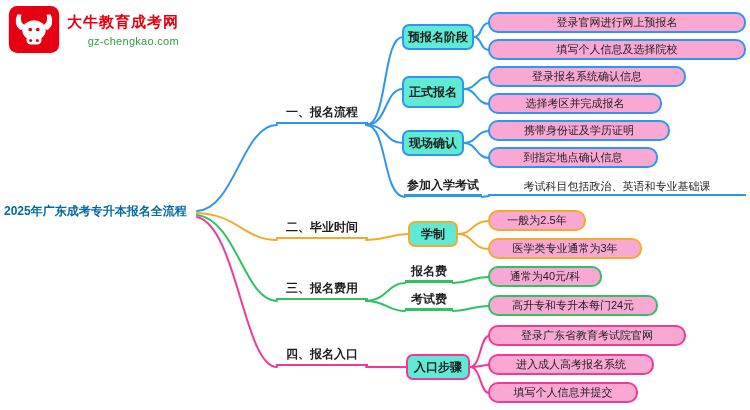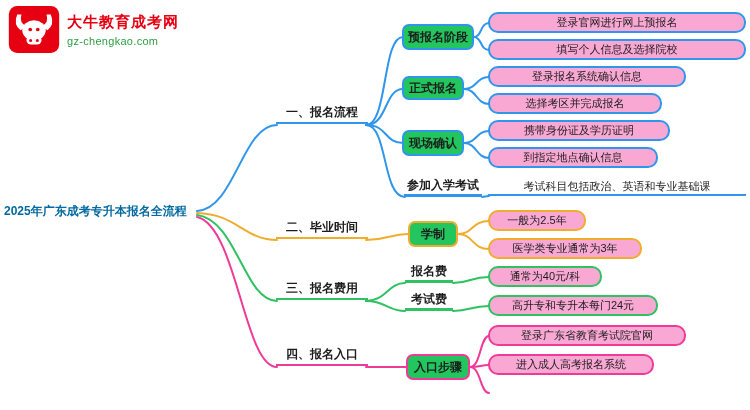--- a/index.html
+++ b/index.html
@@ -22,39 +22,39 @@
     font-size:12px; font-weight:bold; color:#0369a1;
     justify-content:flex-start; white-space:nowrap;
   }
   .branch-label {
     width:92px; height:22px;
     font-size:12px; font-weight:bold;
     border-bottom:2px solid #999;
     background:transparent; white-space:nowrap;font-family:Liberation Mono, monospace;
   }
   .midbox {
-    border:2px solid #999; border-radius:7px; background:#22c55e;
+    border:2px solid #999; border-radius:7px; background:#5eead4;
     font-size:12px; font-weight:bold; white-space:nowrap;
   }
   .miduline {
     border-bottom:3px solid #0ea5e9;
     font-size:12px; font-weight:bold; white-space:nowrap;
   }
   .leafbox {
     border:2px solid #999; border-radius:10px; background:#f9a8d4;
     font-size:11px; height:21px; white-space:nowrap;
   }
   .leafline {
     border-bottom:2px solid #999;
     font-size:11px; height:18px; white-space:nowrap;
   }
 
   .logo { position:absolute; left:8px; top:6px; display:flex; align-items:center; gap:7px; }
   .logo-badge { width:52px; height:47px; flex:0 0 auto; }
-  .logo-text { display:flex; flex-direction:column; justify-content:center; }
+  .logo-text { display:flex; flex-direction:column; justify-content:center;align-items:flex-end; }
   .logo-brand { font-size:15px; font-weight:bold; letter-spacing:1px; white-space:nowrap; }
   .logo-domain { font-size:11px; margin-top:3px; letter-spacing:.3px; white-space:nowrap; }
 </style>
 </head>
 <body>
 
 <div class="stage">
 
   <svg class="links" width="750" height="410">
 
@@ -110,21 +110,21 @@
   </div>
 
   <div class="node root-title">2025年广东成考专升本报名全流程</div>
 
   <div class="node branch-label" style="left: 276px; top: 102px; border-bottom-color: rgb(47, 150, 236);">一、报名流程</div>
   <div class="node branch-label" style="left: 276px; top: 217px; border-bottom-color: rgb(240, 173, 45);">二、毕业时间</div>
   <div class="node branch-label" style="left: 276px; top: 278px; border-bottom-color: rgb(47, 193, 98);">三、报名费用</div>
   <div class="node branch-label" style="left: 276px; top: 344px; border-bottom-color: rgb(240, 58, 151);">四、报名入口</div>
 
   <div class="node midbox" style="left: 402px; top: 24px; width: 72px; height: 26px; border-color: rgb(47, 150, 236);">预报名阶段</div>
-  <div class="node midbox" style="left: 402px; top: 76px; width: 62px; height: 24px; border-color: rgb(47, 150, 236);">正式报名</div>
+  <div class="node midbox" style="left: 402px; top: 76px; width: 62px; height: 32px; border-color: rgb(47, 150, 236);">正式报名</div>
   <div class="node midbox" style="left: 402px; top: 130px; width: 62px; height: 26px; border-color: rgb(47, 150, 236);">现场确认</div>
   <div class="node miduline" style="left: 404px; top: 177px; width: 78px; height: 20px; border-bottom-color: rgb(47, 150, 236);">参加入学考试</div>
 
   <div class="node leafbox" style="left: 488px; top: 12px; width: 258px; border-color: rgb(47, 150, 236);">登录官网进行网上预报名</div>
   <div class="node leafbox" style="left: 488px; top: 39px; width: 258px; border-color: rgb(47, 150, 236);">填写个人信息及选择院校</div>
   <div class="node leafbox" style="left: 488px; top: 66px; width: 198px; border-color: rgb(47, 150, 236);">登录报名系统确认信息</div>
   <div class="node leafbox" style="left: 488px; top: 93px; width: 174px; border-color: rgb(47, 150, 236);">选择考区并完成报名</div>
   <div class="node leafbox" style="left: 488px; top: 120px; width: 182px; border-color: rgb(47, 150, 236);">携带身份证及学历证明</div>
   <div class="node leafbox" style="left: 488px; top: 147px; width: 170px; border-color: rgb(47, 150, 236);">到指定地点确认信息</div>
   <div class="node leafline" style="left: 488px; top: 178px; width: 258px; border-bottom-color: rgb(47, 150, 236);">考试科目包括政治、英语和专业基础课</div>
@@ -134,14 +134,15 @@
   <div class="node leafbox" style="left: 488px; top: 238px; width: 154px; border-color: rgb(240, 173, 45);">医学类专业通常为3年</div>
 
   <div class="node miduline" style="left: 405px; top: 263px; width: 48px; height: 20px; border-bottom-color: rgb(47, 193, 98);">报名费</div>
   <div class="node leafbox" style="left: 488px; top: 266px; width: 114px; border-color: rgb(47, 193, 98);">通常为40元/科</div>
   <div class="node miduline" style="left: 405px; top: 291px; width: 48px; height: 20px; border-bottom-color: rgb(47, 193, 98);">考试费</div>
   <div class="node leafbox" style="left: 488px; top: 295px; width: 170px; border-color: rgb(47, 193, 98);">高升专和专升本每门24元</div>
 
   <div class="node midbox" style="left: 406px; top: 354px; width: 64px; height: 26px; border-color: rgb(240, 58, 151);">入口步骤</div>
   <div class="node leafbox" style="left: 488px; top: 325px; width: 198px; border-color: rgb(240, 58, 151);">登录广东省教育考试院官网</div>
   <div class="node leafbox" style="left: 488px; top: 354px; width: 166px; border-color: rgb(240, 58, 151);">进入成人高考报名系统</div>
+  <div class="node leafbox" style="left: 488px; top: 382px; width: 150px; border-color: rgb(240, 58, 151);">填写个人信息并提交</div>
 
 </div>
 
 </body></html>

